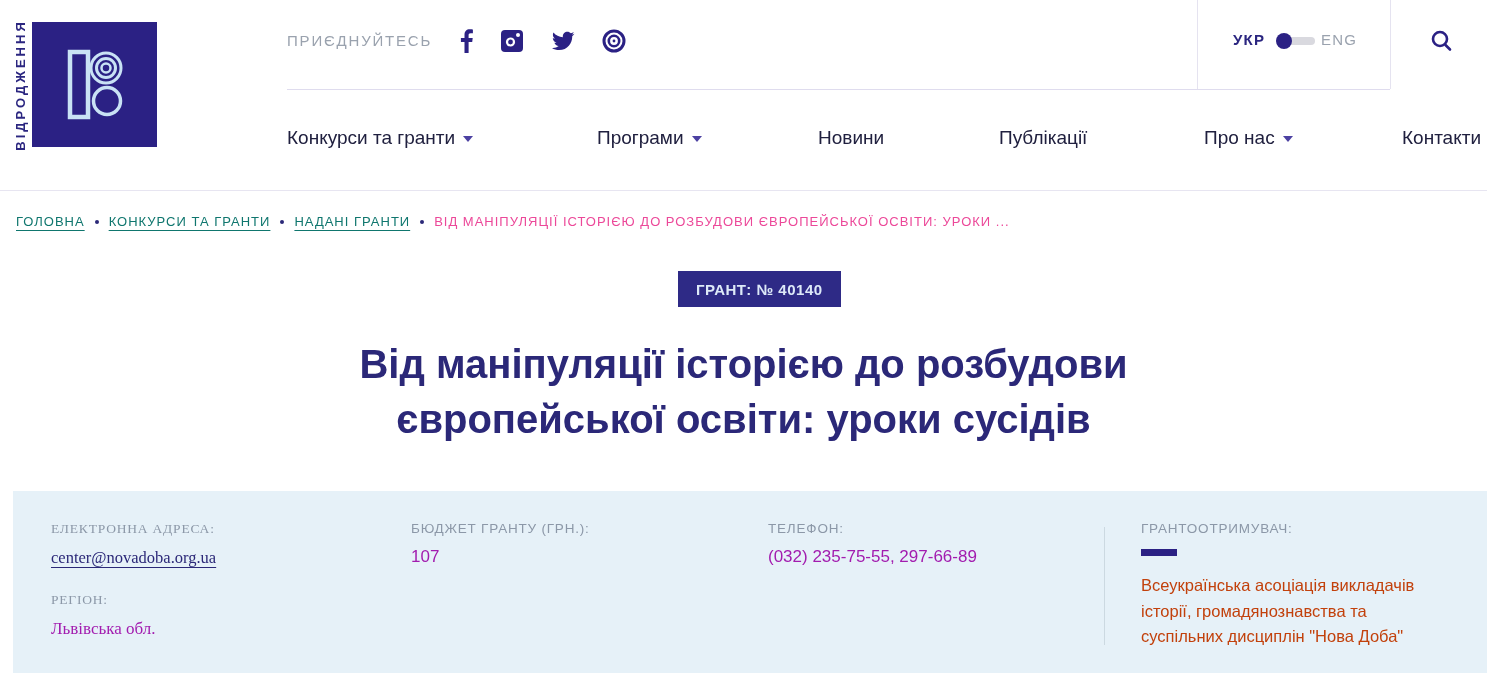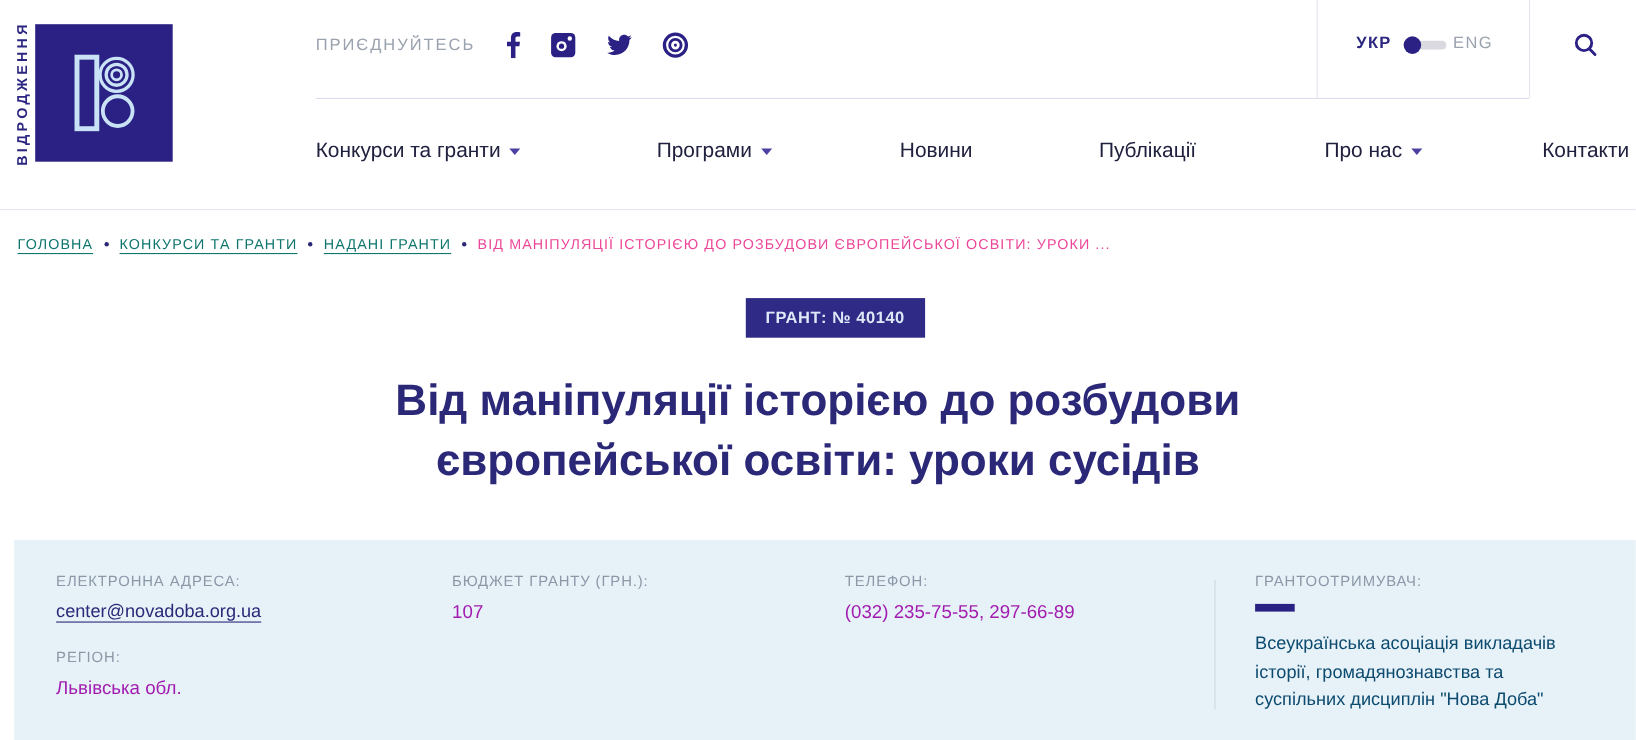--- a/index.html
+++ b/index.html
@@ -52,31 +52,31 @@
 
   
   .badge{position:absolute;left:678px;top:271px;height:36px;background:#2e2a86;color:#dde9f8;
     font-size:15px;font-weight:700;letter-spacing:0.5px;display:flex;align-items:center;padding:0 18px;}
   .page-title{position:absolute;left:50%;top:337px;transform:translateX(-50%);width:1000px;
     text-align:center;font-size:40px;font-weight:700;line-height:1.38;color:#2b2878;margin:0;}
 
   
   .panel{position:absolute;left:13px;top:491px;width:1474px;height:182px;background:#e6f1f8;}
   .col{position:absolute;top:30px;}
-  .col-email{left:38px;}
+  .col-email{left:38px;font-family:Liberation Serif, serif;}
   .col-budget{left:398px;}
   .col-phone{left:755px;}
   .panel-divider{position:absolute;left:1091px;top:36px;width:1px;height:118px;background:#ccd9e1;}
   .col-grantee{left:1128px;width:320px;}
   .d-label{font-size:13.5px;letter-spacing:0.8px;color:#8c98a8;margin-bottom:11px;}
   .d-value{font-size:17px;color:#a21caf;}
   .d-link{font-size:16.5px;color:#2b2878;text-decoration:underline;text-underline-offset:4px;cursor:pointer;display:inline-block;}
   .gap{height:24px;}
   .grantee-dash{width:36px;height:7px;background:#2b2184;margin:13px 0 17px 0;}
-  .grantee-text{font-size:16.5px;color:#0c4a6e;line-height:1.55;width:300px;}
+  .grantee-text{font-size:16.5px;color:#c2410c;line-height:1.55;width:300px;}
 </style>
 </head>
 <body>
 
 <div class="header">
 
   <div class="vlogo-text">ВІДРОДЖЕННЯ</div>
 
   <div class="logo-square">
     <svg width="125" height="125" viewBox="0 0 125 125">

